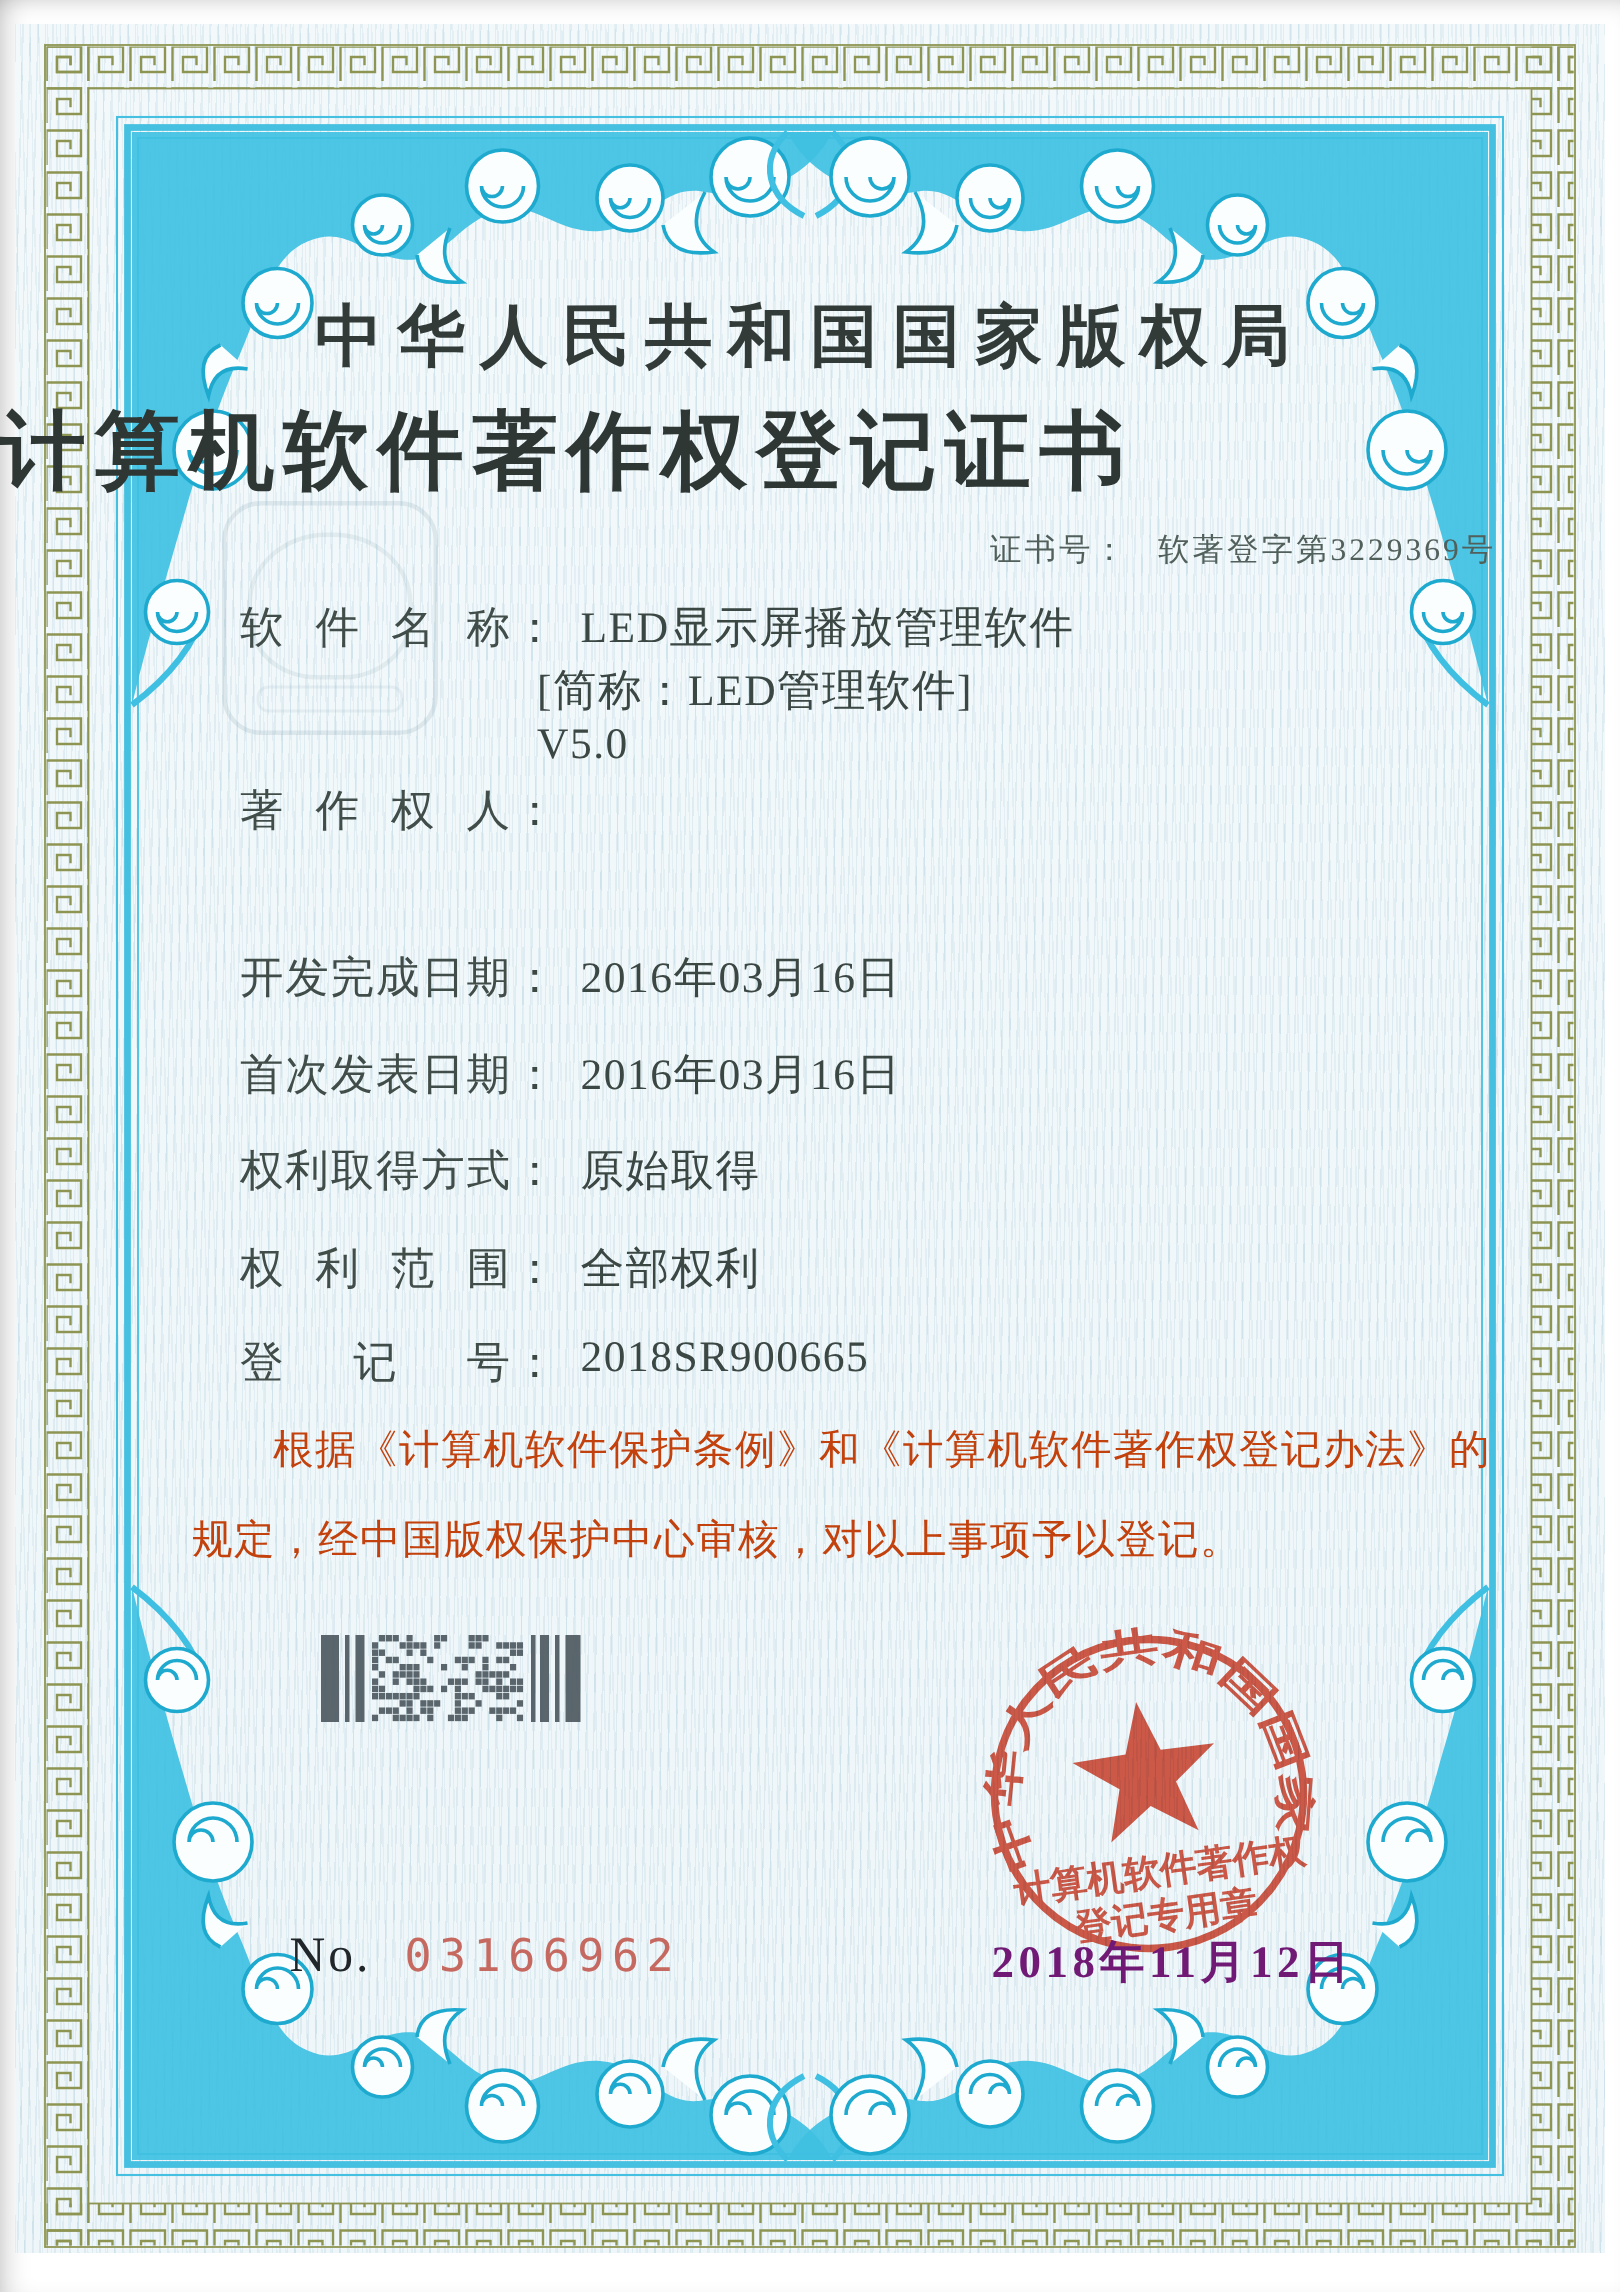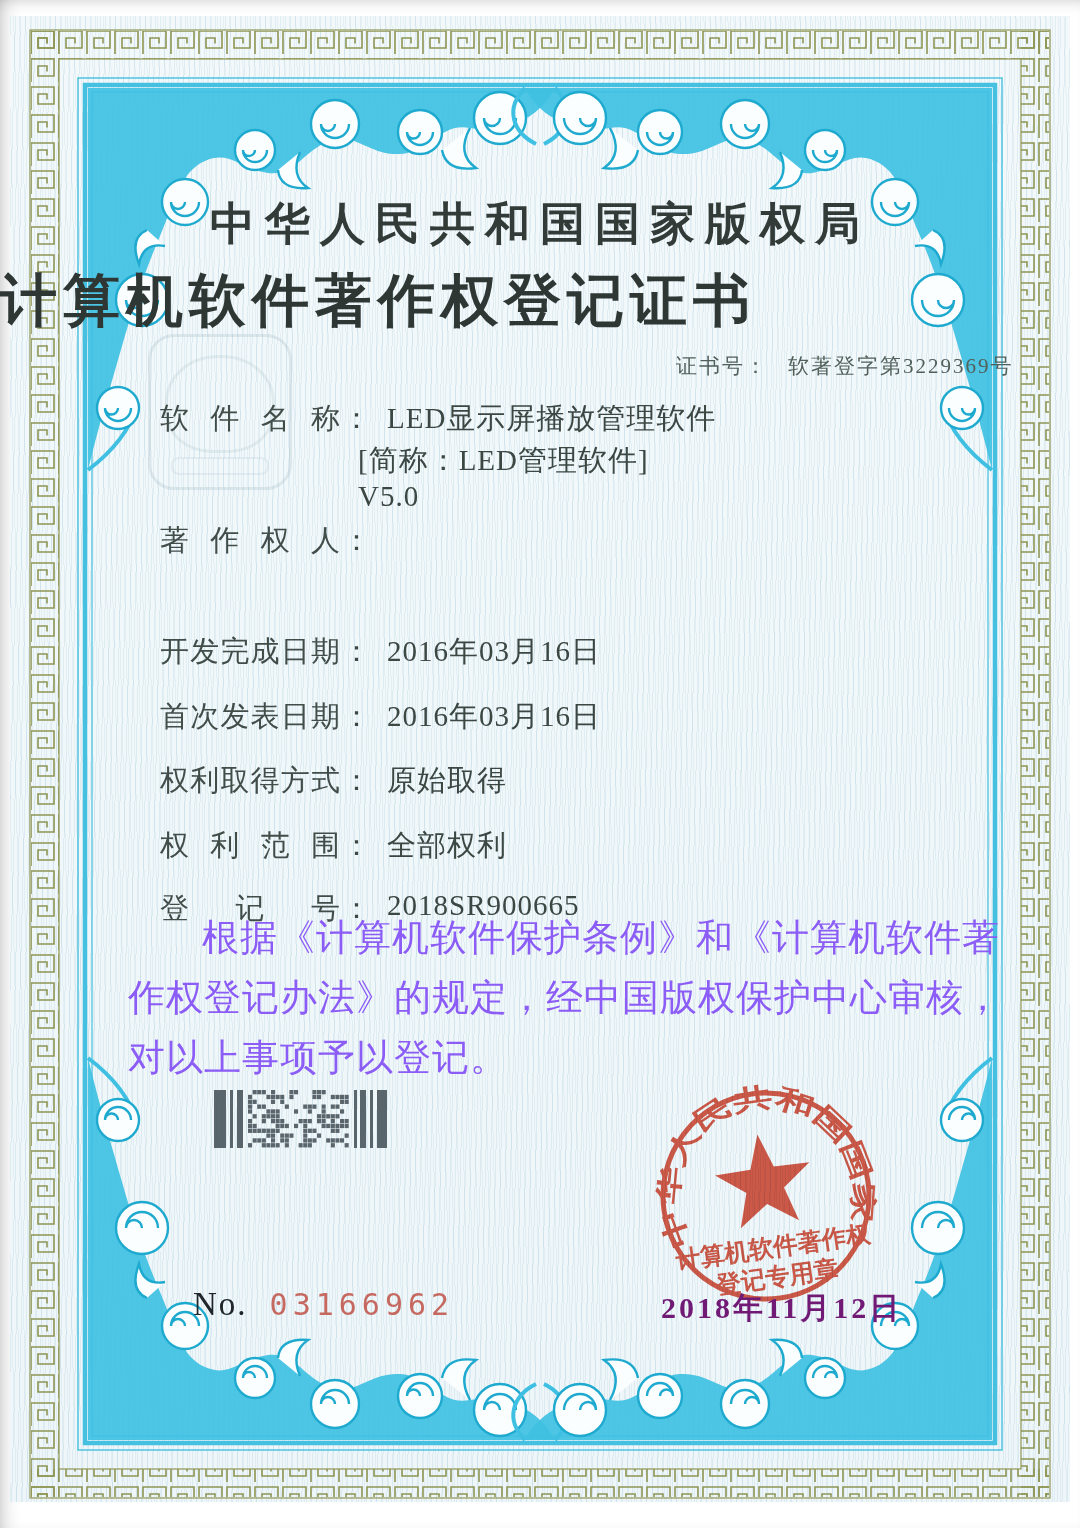--- a/index.html
+++ b/index.html
@@ -23,21 +23,21 @@
   .authority{
     position:absolute;left:0;top:194px;width:100%;text-align:center;
     font-size:45px;font-weight:700;letter-spacing:10px;color:#333b38;
   }
   .cert-title{
     position:absolute;left:0;top:263px;width:100%;text-align:left;
     font-size:57px;font-weight:700;letter-spacing:6px;color:#2e3734;
   }
   .certno{
     position:absolute;left:660px;top:352px;font-size:21px;color:#51605b;
-    letter-spacing:2px;white-space:nowrap;margin-left:16px;
+    letter-spacing:2px;white-space:nowrap;
   }
   .certno .gap{display:inline-block;width:20px;}
 
   .watermark{
     position:absolute;left:148px;top:334px;width:138px;height:150px;
     border:3px solid rgba(140,168,182,.26);border-radius:26px;opacity:.8;
   }
   .watermark .wm-arch{
     position:absolute;left:14px;top:18px;right:14px;bottom:34px;
     border:3px solid rgba(140,168,182,.20);border-radius:48% 48% 42% 42%;
@@ -48,22 +48,22 @@
   }
 
   .fields{position:absolute;left:0;top:0;width:100%;height:100%;font-size:29px;color:#3c4844;}
   .row{position:absolute;left:146px;display:flex;align-items:flex-start;white-space:nowrap;padding-left:14px;}
   .row .lbl{display:inline-block;width:180px;text-align:justify;text-align-last:justify;color:#414d49;}
   .row .colon{display:inline-block;margin-left:2px;}
   .row .val{margin-left:16px;letter-spacing:1px;color:#3b4743;}
   .row.cont .val{margin-left:198px;}
 
   .statement{
-    position:absolute;left:128px;top:908px;width:875px;
-    font-size:37px;line-height:60px;letter-spacing:1px;color:#8b5cf6;
+    position:absolute;left:128px;top:936px;width:875px;
+    font-size:27px;line-height:60px;letter-spacing:1px;color:#c2410c;
     text-indent:2em;
   }
 
   .barcode{position:absolute;left:213px;top:1090px;opacity:.92;}
 
   .seal{
     position:absolute;left:650px;top:1080px;width:232px;height:232px;
     mix-blend-mode:multiply;opacity:.88;
   }
   .seal svg{overflow:visible;}

